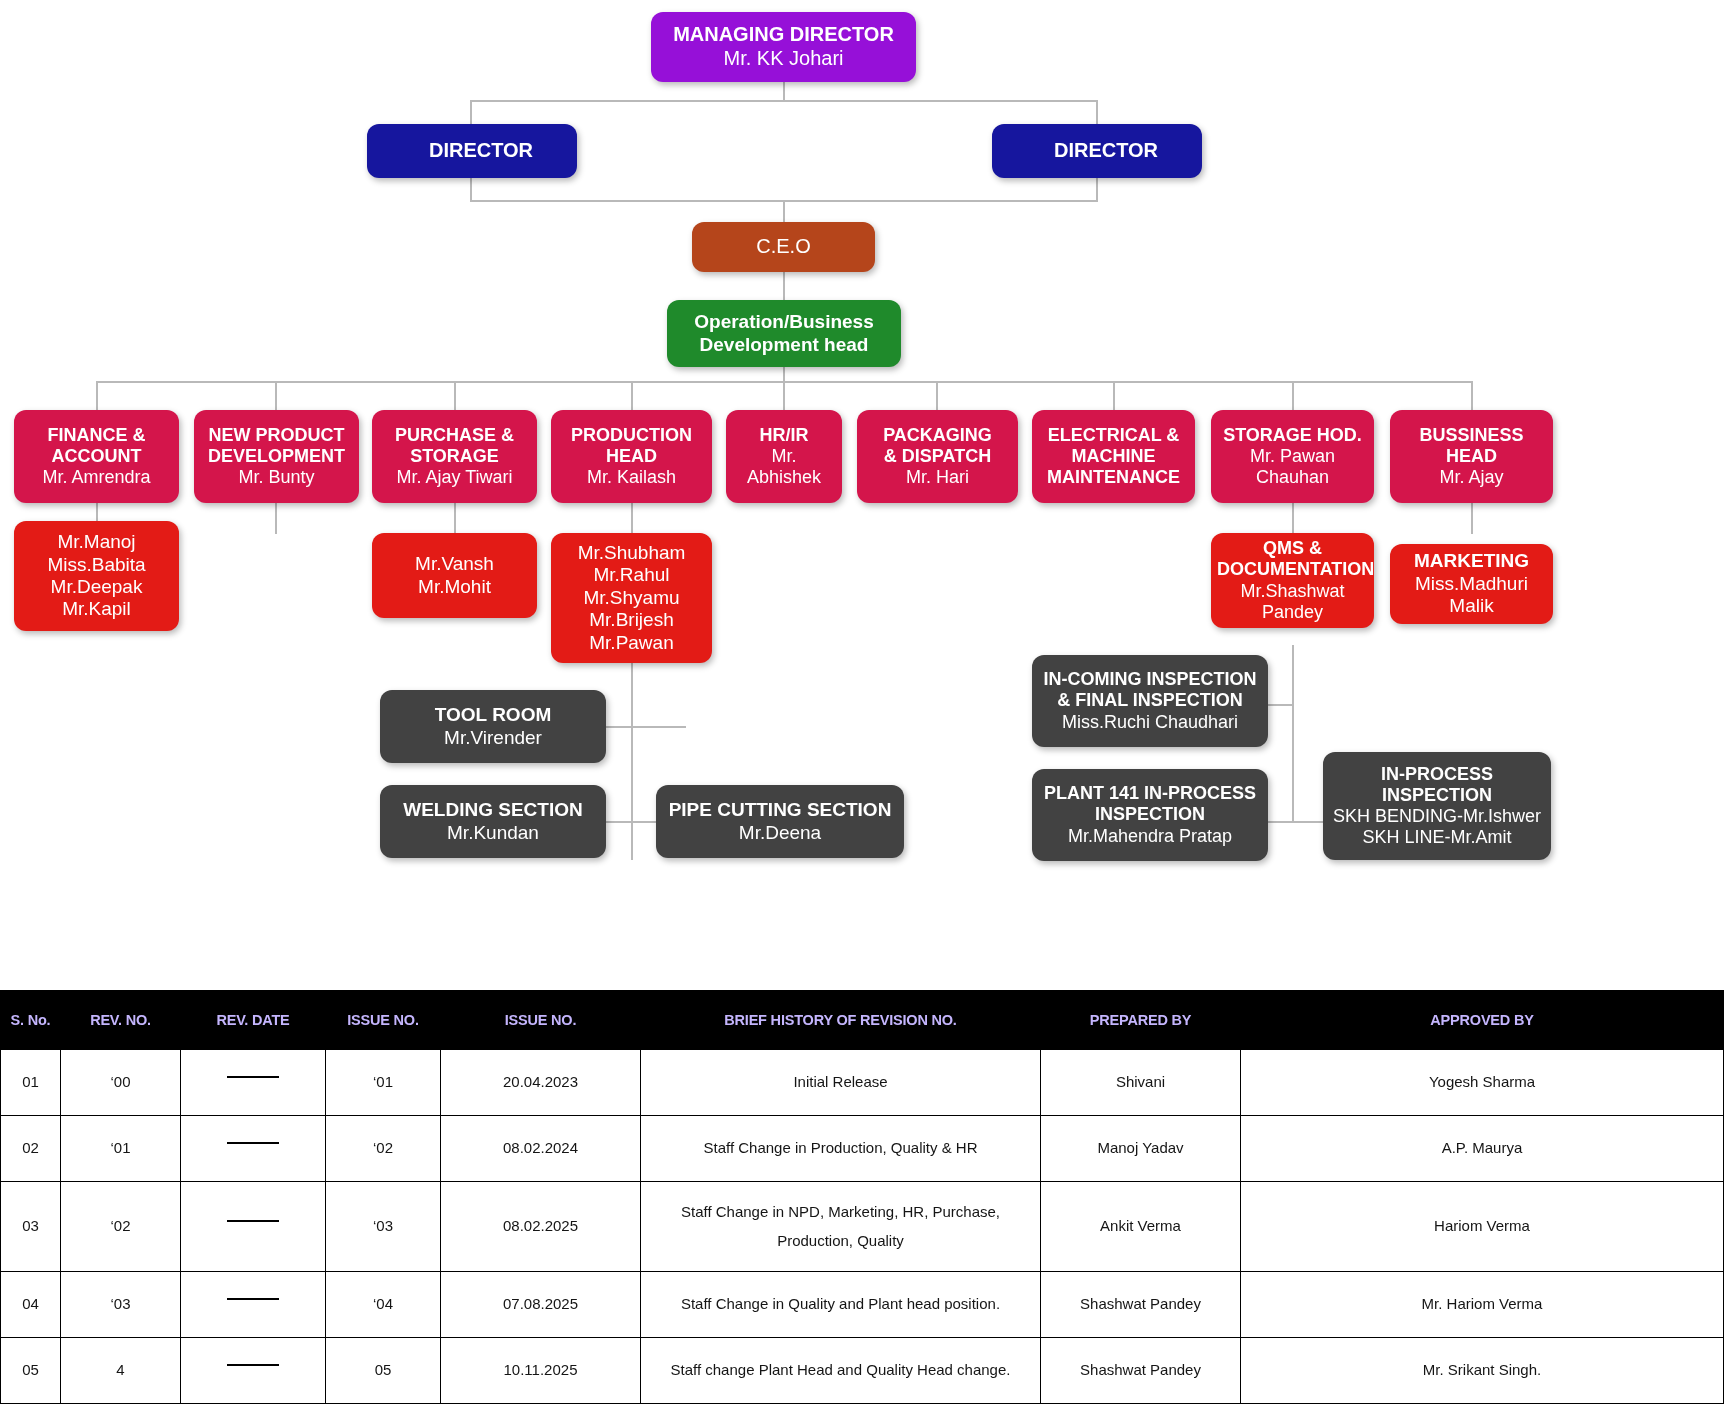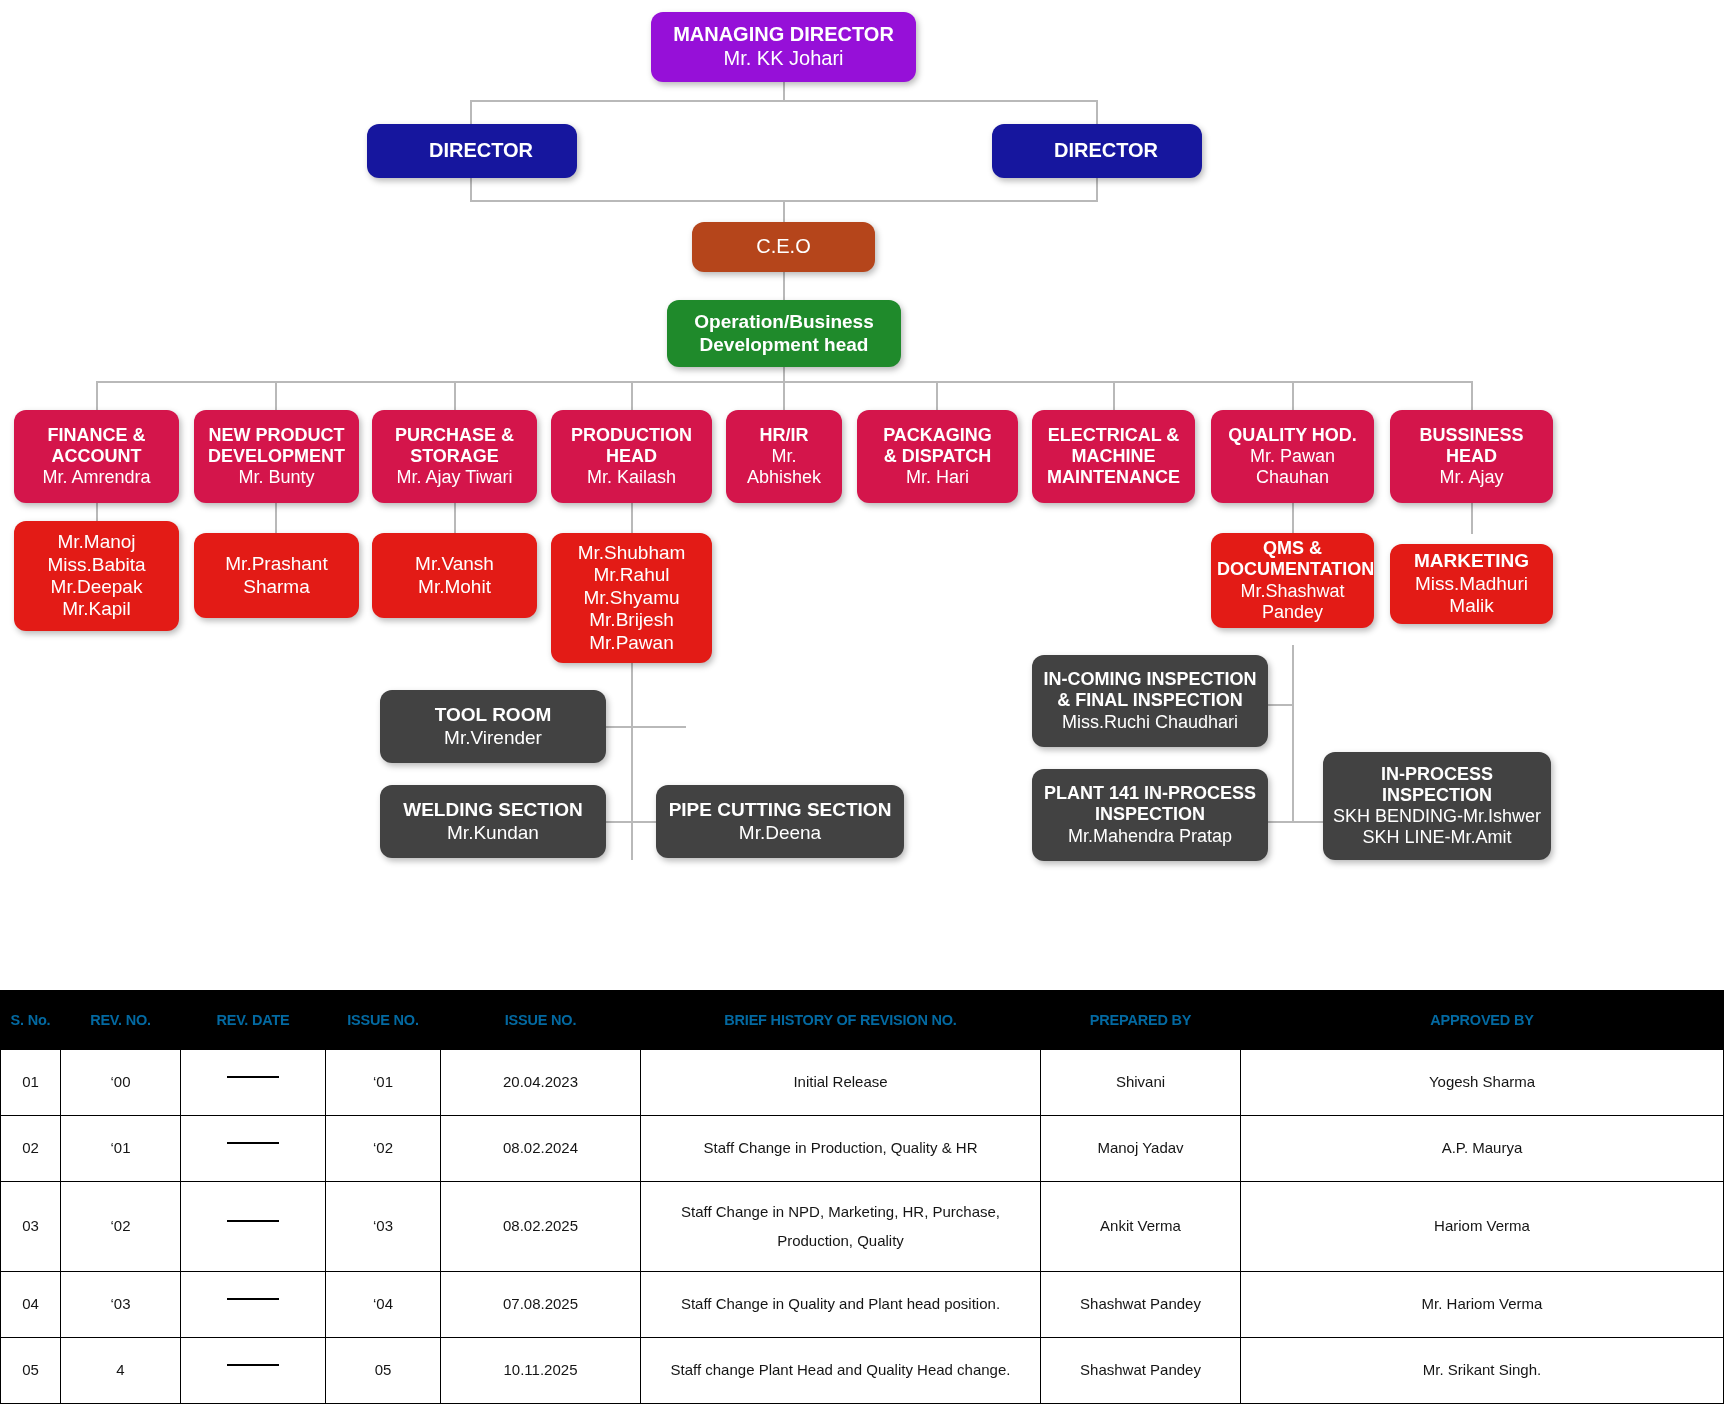--- a/index.html
+++ b/index.html
@@ -53,21 +53,21 @@
 
   
   #revtable {
     width:1724px;
     border-collapse:collapse;
     table-layout:fixed;
     font-family:"Liberation Sans", sans-serif;
   }
   #revtable th {
     background:#000000;
-    color:#0369a1;
+    color:#c4b5fd;
     font-size:14.5px;
     font-weight:bold;
     letter-spacing:-0.2px;
     padding:21px 4px;
     border:1.6px solid #000000;
     text-align:center;
     vertical-align:middle;
   }
   #revtable td {
     border:1.6px solid #000000;
@@ -181,36 +181,33 @@
   <div class="node dept" style="left:857px; top:410px; width:161px; height:93px; font-size:18px;">
     <span class="t1 ml">PACKAGING<br>&amp; DISPATCH</span>
     <span class="t2">Mr. Hari</span>
   </div>
 
   <div class="node dept" style="left:1032px; top:410px; width:163px; height:93px; font-size:18px;">
     <span class="t1 ml">ELECTRICAL &amp;<br>MACHINE<br>MAINTENANCE</span>
   </div>
 
   <div class="node dept" style="left:1211px; top:410px; width:163px; height:93px; font-size:18px;">
-    <span class="t1">QUALITY HOD.</span>
+    <span class="t1">STORAGE HOD.</span>
     <span class="t2 ml">Mr. Pawan<br>Chauhan</span>
   </div>
 
   <div class="node dept" style="left:1390px; top:410px; width:163px; height:93px; font-size:18px;">
     <span class="t1 ml">BUSSINESS<br>HEAD</span>
     <span class="t2">Mr. Ajay</span>
   </div>
 
   <div class="node sub" style="left:14px; top:521px; width:165px; height:110px; font-size:19px;">
     <span class="t2 ml">Mr.Manoj<br>Miss.Babita<br>Mr.Deepak<br>Mr.Kapil</span>
   </div>
 
-  <div class="node sub" style="left:194px; top:533px; width:165px; height:85px; font-size:19px;">
-    <span class="t2 ml">Mr.Prashant<br>Sharma</span>
-  </div>
 
   <div class="node sub" style="left:372px; top:533px; width:165px; height:85px; font-size:19px;">
     <span class="t2 ml">Mr.Vansh<br>Mr.Mohit</span>
   </div>
 
   <div class="node sub" style="left:551px; top:533px; width:161px; height:130px; font-size:19px;">
     <span class="t2 ml">Mr.Shubham<br>Mr.Rahul<br>Mr.Shyamu<br>Mr.Brijesh<br>Mr.Pawan</span>
   </div>
 
   <div class="node sub" style="left:1211px; top:533px; width:163px; height:95px; font-size:18px;">

